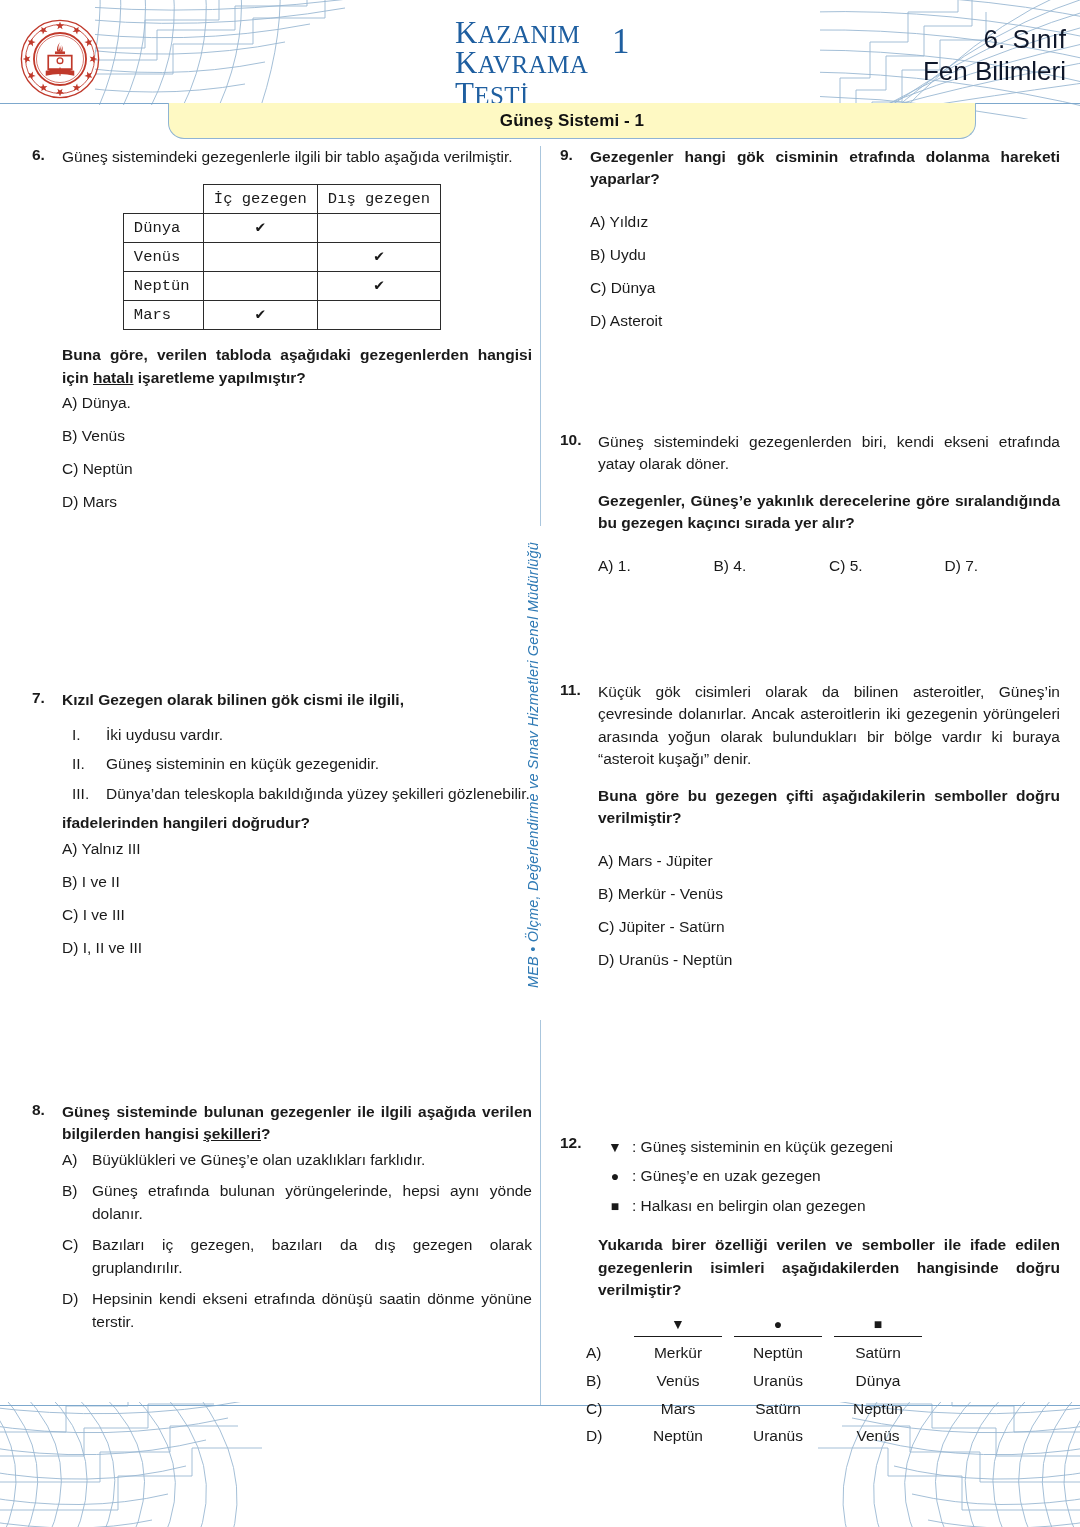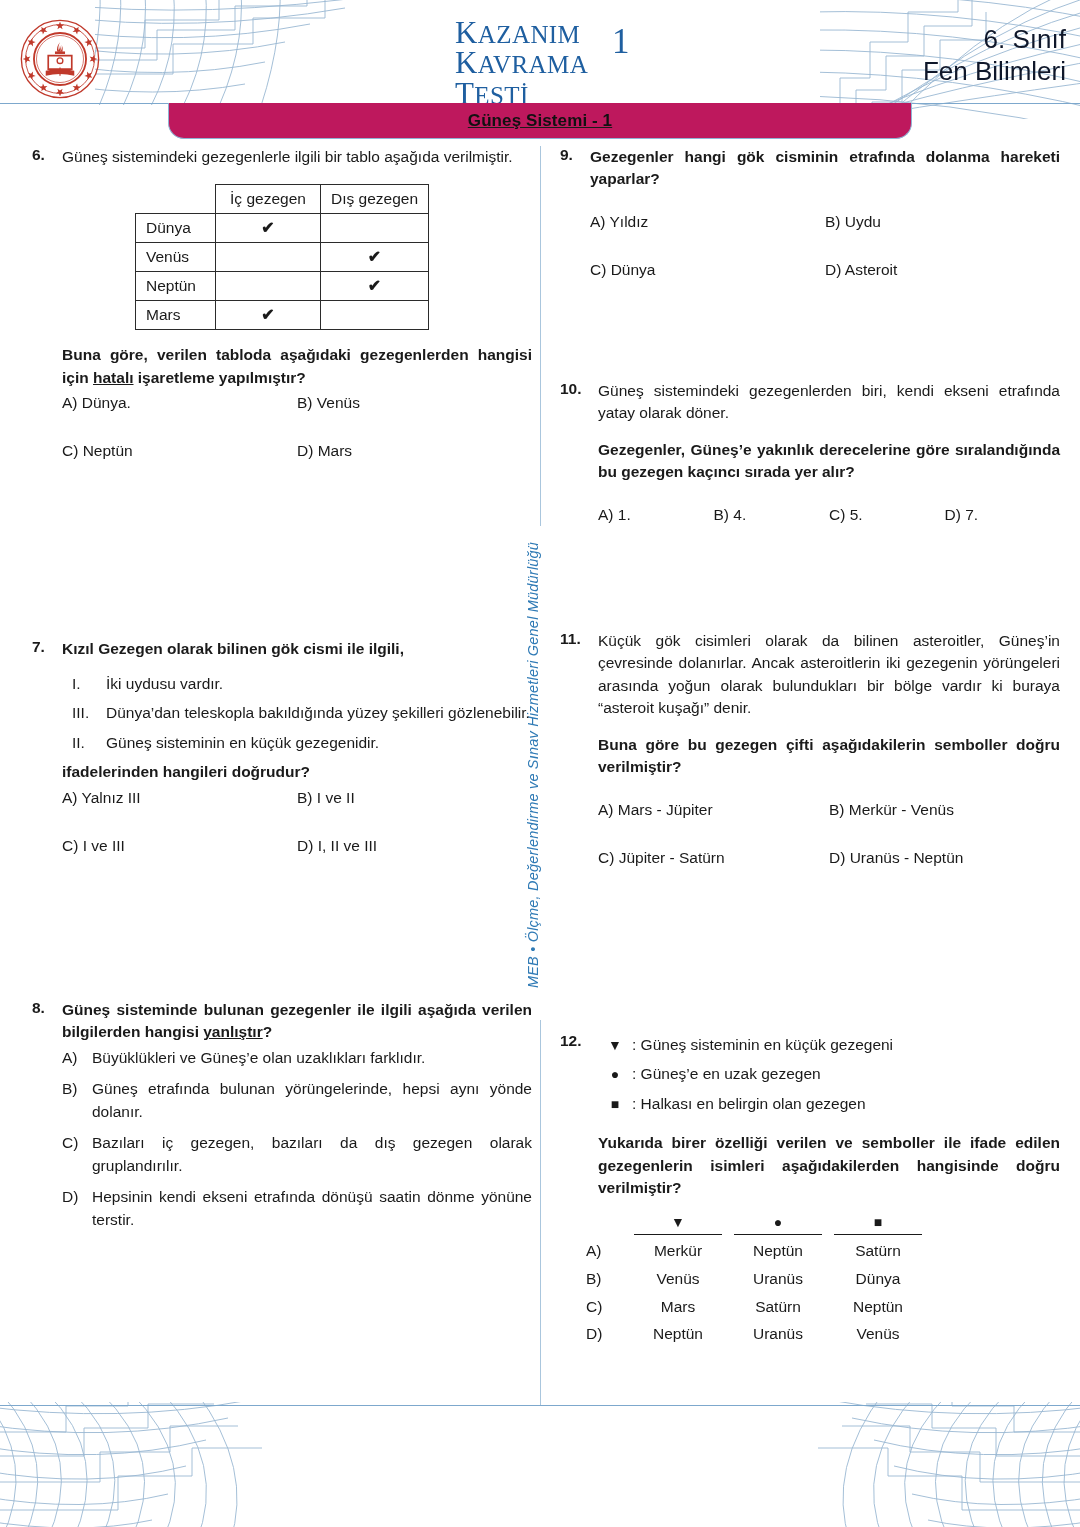--- a/index.html
+++ b/index.html
@@ -79,30 +79,29 @@
     top: 103px; left: 0;
     width: 1080px; height: 1px;
     background: #7da8cd;
   }
 
   
   .title-banner {
     position: absolute;
     top: 103px;
     left: 168px;
-    width: 744px;
+    width: 808px;
     height: 36px;
     border: 1px solid #8fb4d4;
     border-top: none;
     border-radius: 0 0 16px 16px;
-    background: #be185d;
+    background: #fef9c3;
     display: flex;
     align-items: center;
     justify-content: center;
-    text-decoration: underline;
   }
   .title-banner span {
     font-size: 17px;
     font-weight: bold;
     color: #111;
     letter-spacing: 0.1px;
   }
 
   
   .col-divider {
@@ -220,22 +219,22 @@
 
   
   .opts {
     margin-top: 3px;
     margin-left: 30px;
   }
   .opts.indent-w { margin-left: 38px; }
 
   .opts-2col {
     display: grid;
-    grid-template-columns: 1fr 1fr;
-    row-gap: 26px;
+    grid-template-columns: 1fr;
+    row-gap: 11px;
   }
   .opts-4col {
     display: grid;
     grid-template-columns: repeat(4, 1fr);
   }
   .opts-stack > .opt-row { margin-bottom: 9px; }
 
   .opt {
     font-size: 15.5px;
     line-height: 1.42;
@@ -255,20 +254,21 @@
 
   
   .tbl-wrap {
     margin-top: 16px;
     display: flex;
     justify-content: center;
   }
   table.planet-table {
     border-collapse: collapse;
     font-size: 15.5px;
+    font-family: Liberation Mono, monospace;
   }
   table.planet-table td {
     border: 1.3px solid #2b2b2b;
     height: 29px;
     padding: 2px 10px;
     text-align: center;
     white-space: nowrap;
   }
   table.planet-table td.blank-corner {
     border: none;
@@ -555,43 +555,43 @@
       <div class="q-num">7.</div>
       <div class="q-text bold">Kızıl Gezegen olarak bilinen gök cismi ile ilgili,</div>
     </div>
 
     <div class="roman-list">
       <div class="roman-item">
         <div class="roman-label">I.</div>
         <div class="roman-body">İki uydusu vardır.</div>
       </div>
       <div class="roman-item">
+        <div class="roman-label">II.</div>
+        <div class="roman-body">Güneş sisteminin en küçük gezegenidir.</div>
+      </div>
+      <div class="roman-item">
         <div class="roman-label">III.</div>
         <div class="roman-body">Dünya’dan teleskopla bakıldığında yüzey şekilleri gözlenebilir.</div>
-      </div>
-      <div class="roman-item">
-        <div class="roman-label">II.</div>
-        <div class="roman-body">Güneş sisteminin en küçük gezegenidir.</div>
       </div>
     </div>
 
     <div class="q-sub indent" style="margin-top:6px;">ifadelerinden hangileri doğrudur?</div>
 
     <div class="opts opts-2col">
       <div class="opt">A) Yalnız III</div>
       <div class="opt">B) I ve II</div>
       <div class="opt">C) I ve III</div>
       <div class="opt">D) I, II ve III</div>
     </div>
   </div>
 
   <div class="q" style="margin-top:142px;">
     <div class="q-head">
       <div class="q-num">8.</div>
-      <div class="q-text bold"><span>Güneş sisteminde bulunan gezegenler ile ilgili aşağıda verilen bilgilerden hangisi </span><u>yanlıştır</u><span>?</span></div>
+      <div class="q-text bold"><span>Güneş sisteminde bulunan gezegenler ile ilgili aşağıda verilen bilgilerden hangisi </span><u>şekilleri</u><span>?</span></div>
     </div>
 
     <div class="opts opts-stack">
       <div class="opt-row">
         <div class="opt-letter">A)</div>
         <div class="opt-body">Büyüklükleri ve Güneş’e olan uzaklıkları farklıdır.</div>
       </div>
       <div class="opt-row">
         <div class="opt-letter">B)</div>
         <div class="opt-body">Güneş etrafında bulunan yörüngelerinde, hepsi aynı yönde dolanır.</div>

